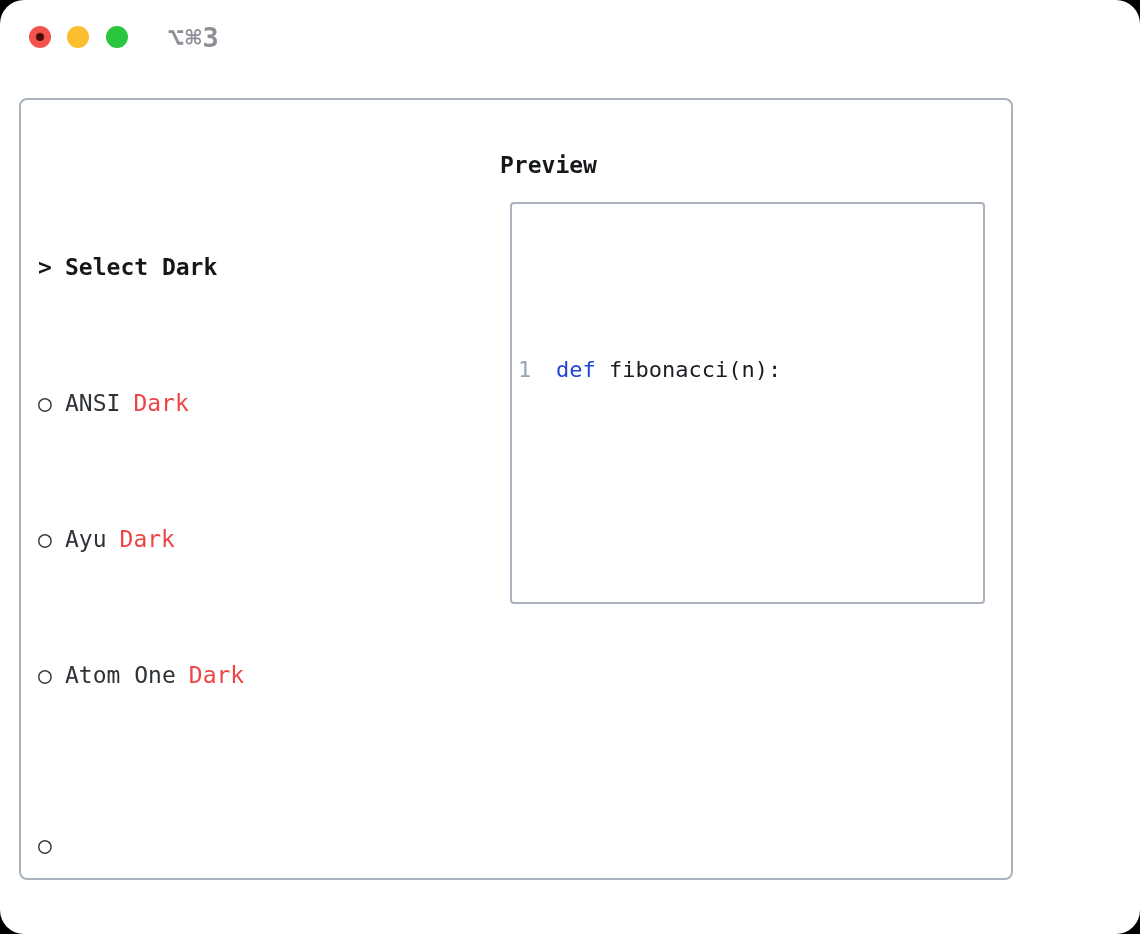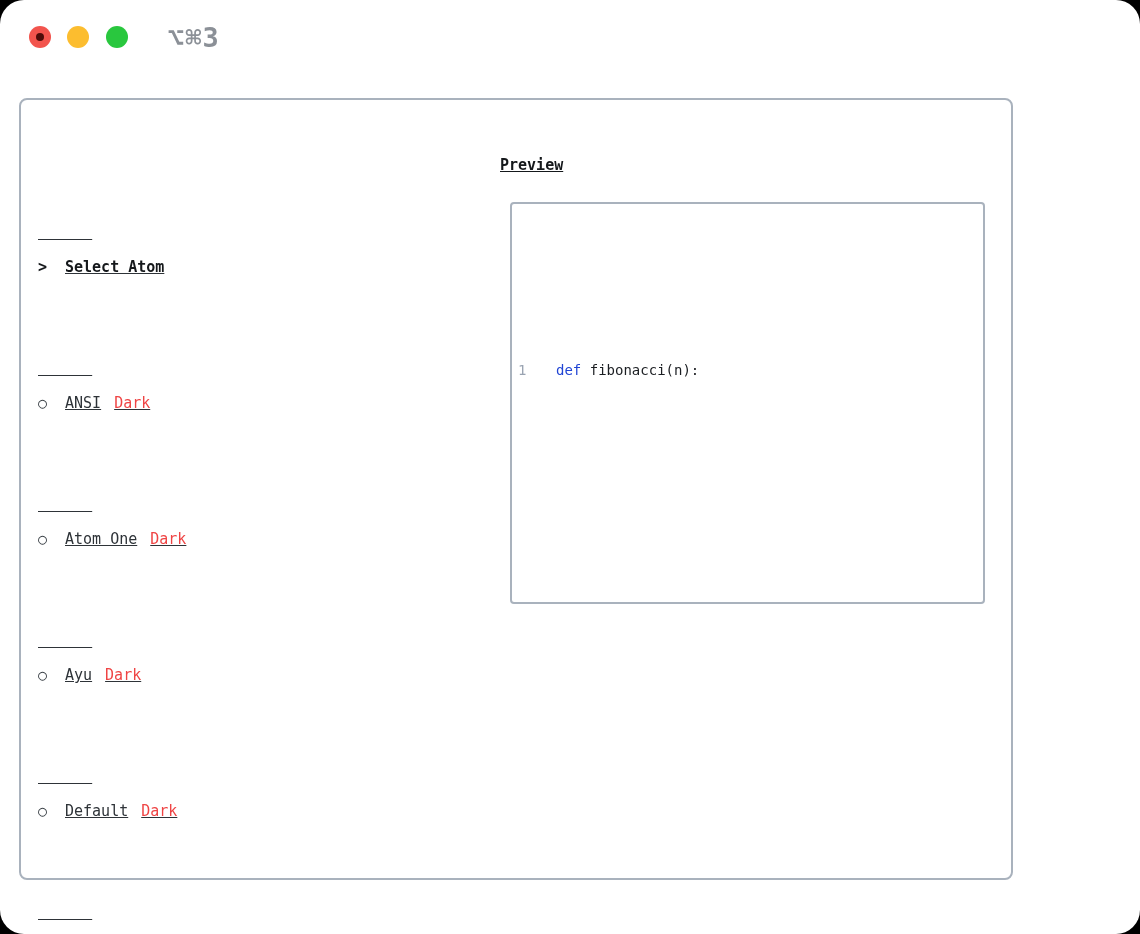--- a/index.html
+++ b/index.html
@@ -14,33 +14,33 @@
   .dot-red{left:29px;background:#f2544d;}
   .dot-red::after{content:"";position:absolute;left:7px;top:7px;width:8px;height:8px;
     border-radius:50%;background:#4d0c09;}
   .dot-yellow{left:67px;background:#fcbd2f;}
   .dot-green{left:106px;background:#29c73e;}
   .shortcut{position:absolute;left:168px;top:22px;font-size:27px;font-weight:bold;
     color:#8b9097;letter-spacing:1px;}
   
   .main-box{position:absolute;left:19px;top:98px;width:994px;height:782px;
     border:2px solid #a9b2bd;border-radius:8px;background:#fff;box-sizing:border-box;}
-  .pane{position:absolute;font-size:15px;line-height:34px;white-space:pre;text-decoration:underline;}
+  .pane{position:absolute;font-size:23px;line-height:34px;white-space:pre;}
   
   .left-pane{left:17px;top:48px;color:#2e3338;}
   .row{height:34px;}
   .marker{display:inline-block;width:27px;color:#15181b;font-weight:bold;}
   .radio{display:inline-block;width:27px;color:#3a4046;}
   .heading{font-weight:bold;color:#15181b;}
   .variant{margin-left:13px;color:#ef4444;}
   
   .preview-label{left:479px;top:48px;font-weight:bold;color:#15181b;}
   .preview-box{position:absolute;left:489px;top:102px;width:475px;height:402px;
     border:2px solid #a9b2bd;border-radius:4px;background:#fff;box-sizing:border-box;
-    font-size:14px;line-height:34px;white-space:pre;padding:47px 0 0 6px;overflow:hidden;}
+    font-size:22px;line-height:34px;white-space:pre;padding:47px 0 0 6px;overflow:hidden;}
   .cline{height:34px;}
   .ln{display:inline-block;width:38px;color:#9aa4b2;}
   .pl{color:#1b1e22;}
   .kw{color:#2145d4;}
   .num{color:#0ab30a;}
 </style>
 </head>
 <body>
 
 <div class="window">
@@ -49,29 +49,28 @@
     <span class="dot dot-red"></span>
     <span class="dot dot-yellow"></span>
     <span class="dot dot-green"></span>
     <span class="shortcut">⌥⌘3</span>
   </div>
 
   <div class="main-box">
 
     <div class="pane left-pane">
 
-      <div class="row heading"><span class="marker">&gt;</span><span>Select Atom</span></div>
+      <div class="row heading"><span class="marker">&gt;</span><span>Select Dark</span></div>
 
       <div class="row"><span class="radio">○</span><span class="opt-label">ANSI</span><span class="variant">Dark</span></div>
 
+      <div class="row"><span class="radio">○</span><span class="opt-label">Ayu</span><span class="variant">Dark</span></div>
+
       <div class="row"><span class="radio">○</span><span class="opt-label">Atom One</span><span class="variant">Dark</span></div>
 
-      <div class="row"><span class="radio">○</span><span class="opt-label">Ayu</span><span class="variant">Dark</span></div>
-
-      <div class="row"><span class="radio">○</span><span class="opt-label">Default</span><span class="variant">Dark</span></div>
 
       <div class="row"><span class="radio">○</span></div>
 
       
 
       
 
       
 
       

